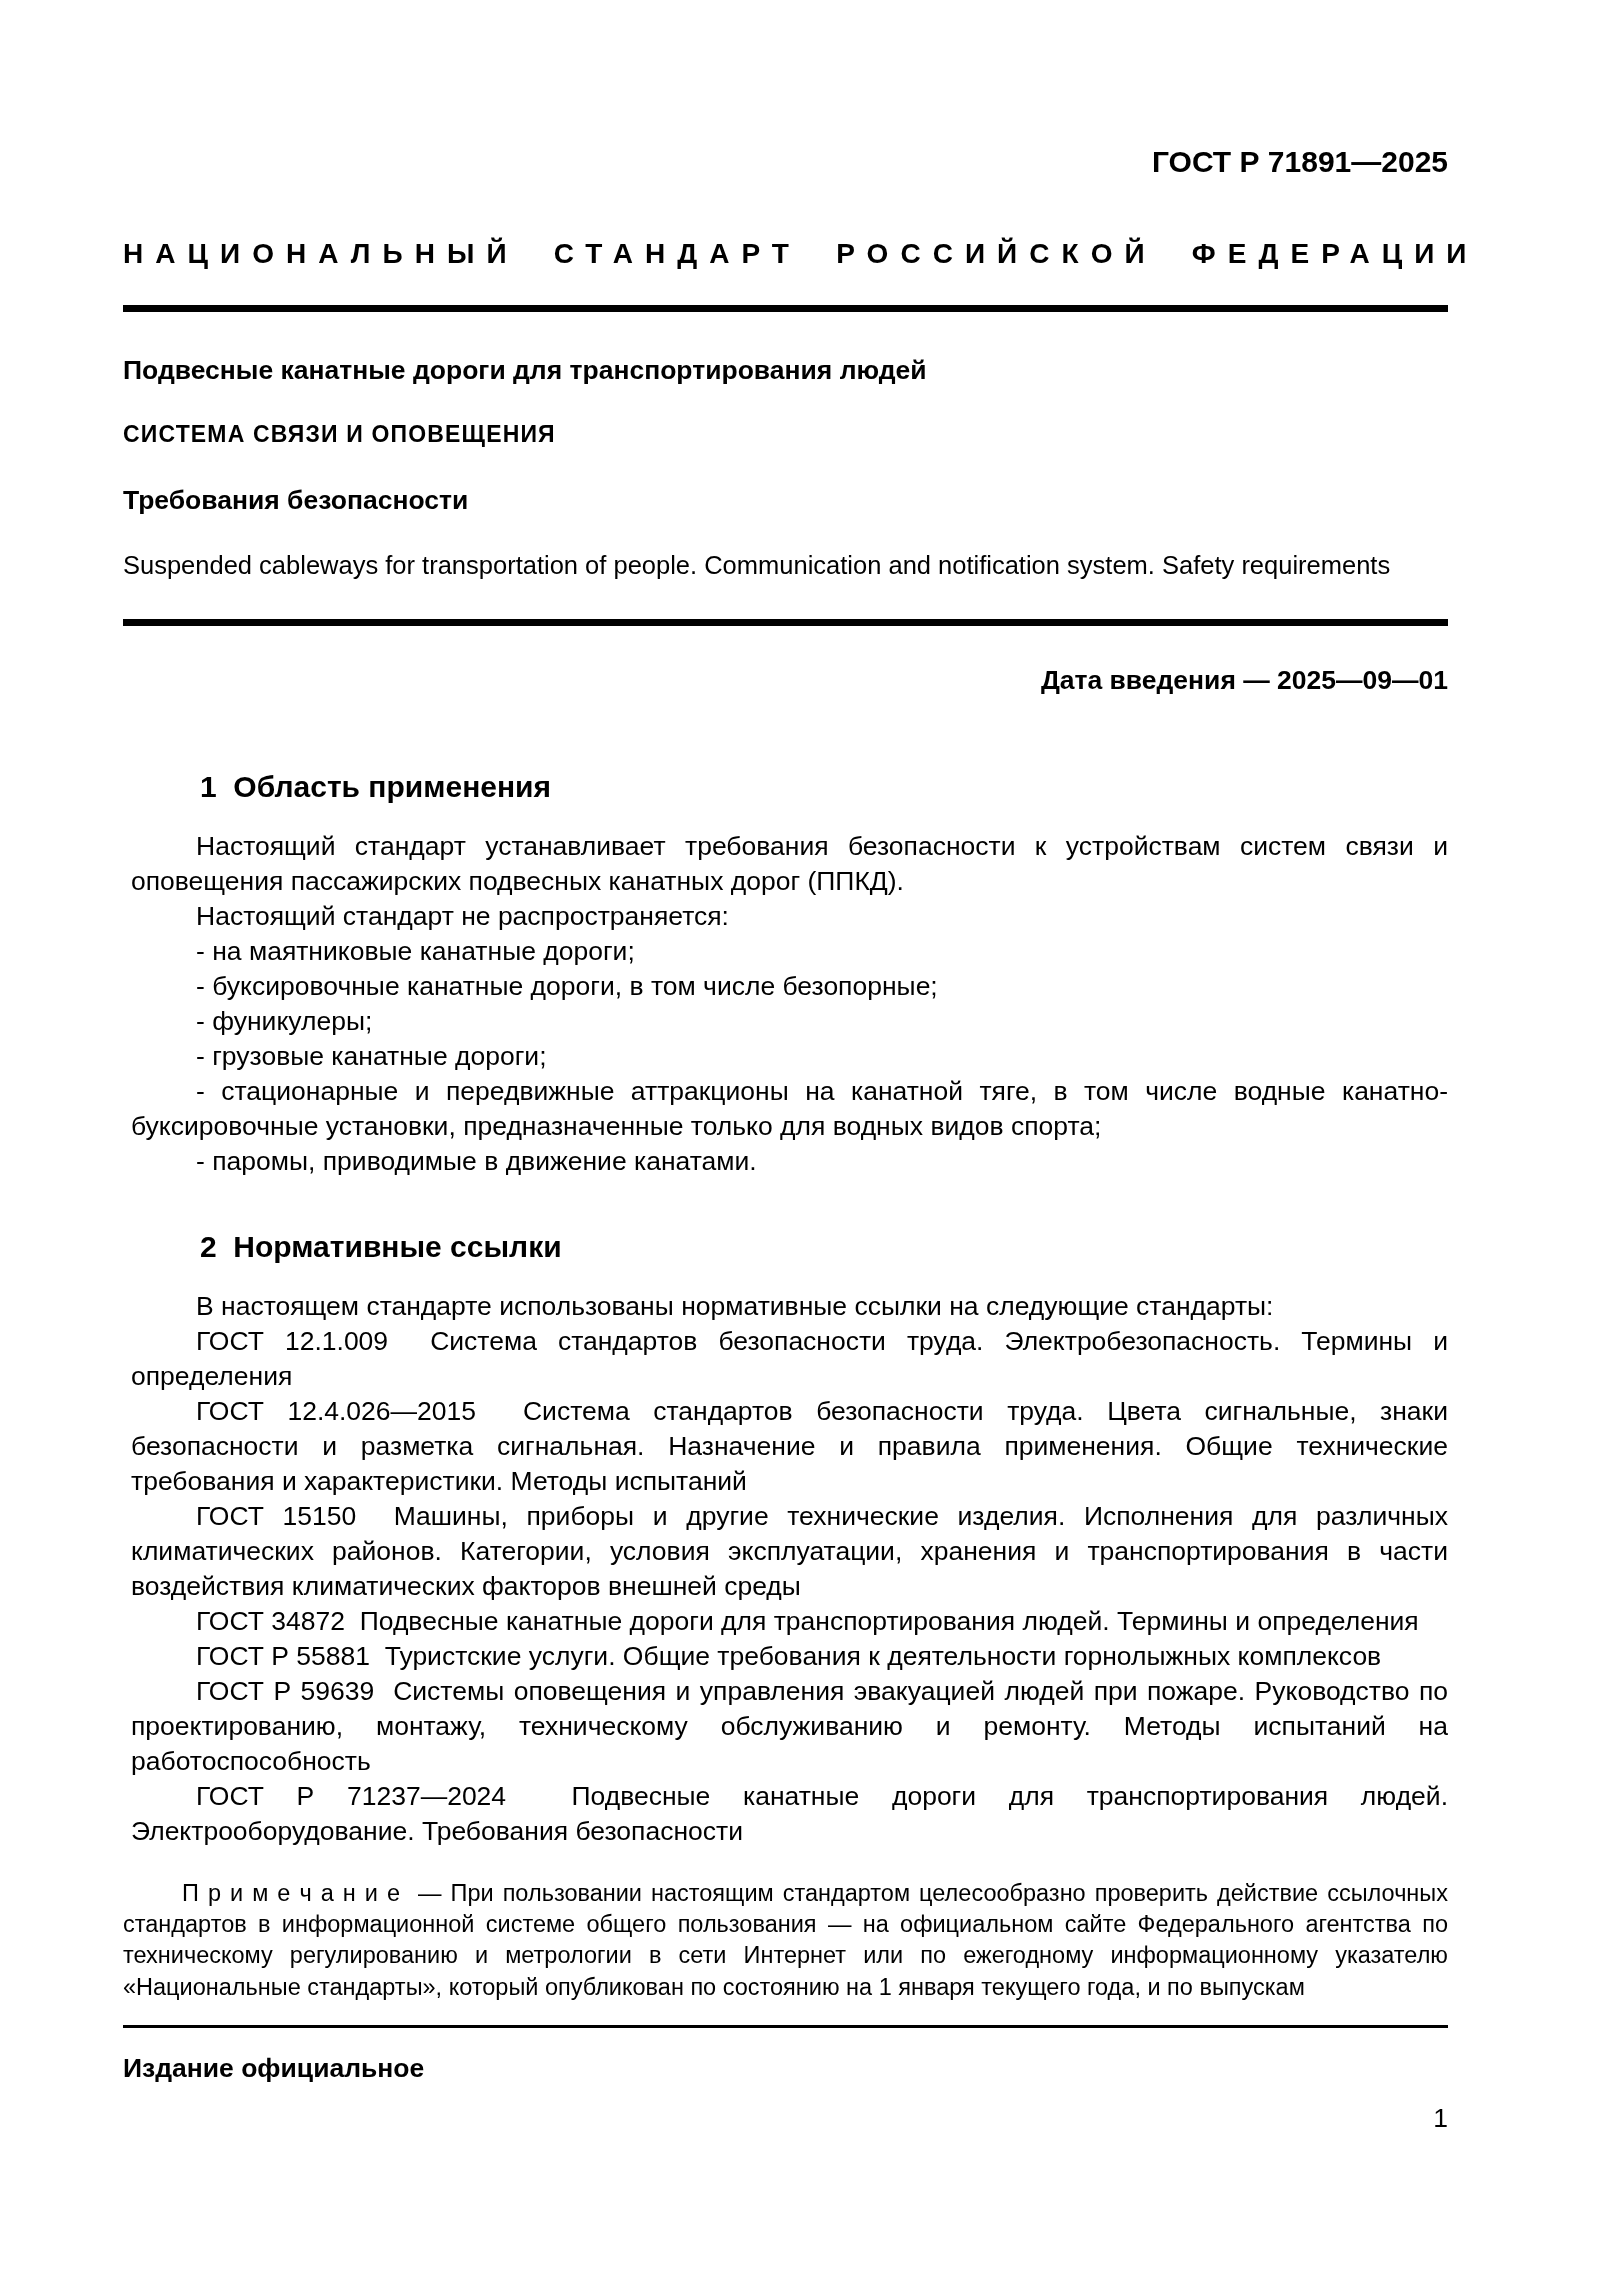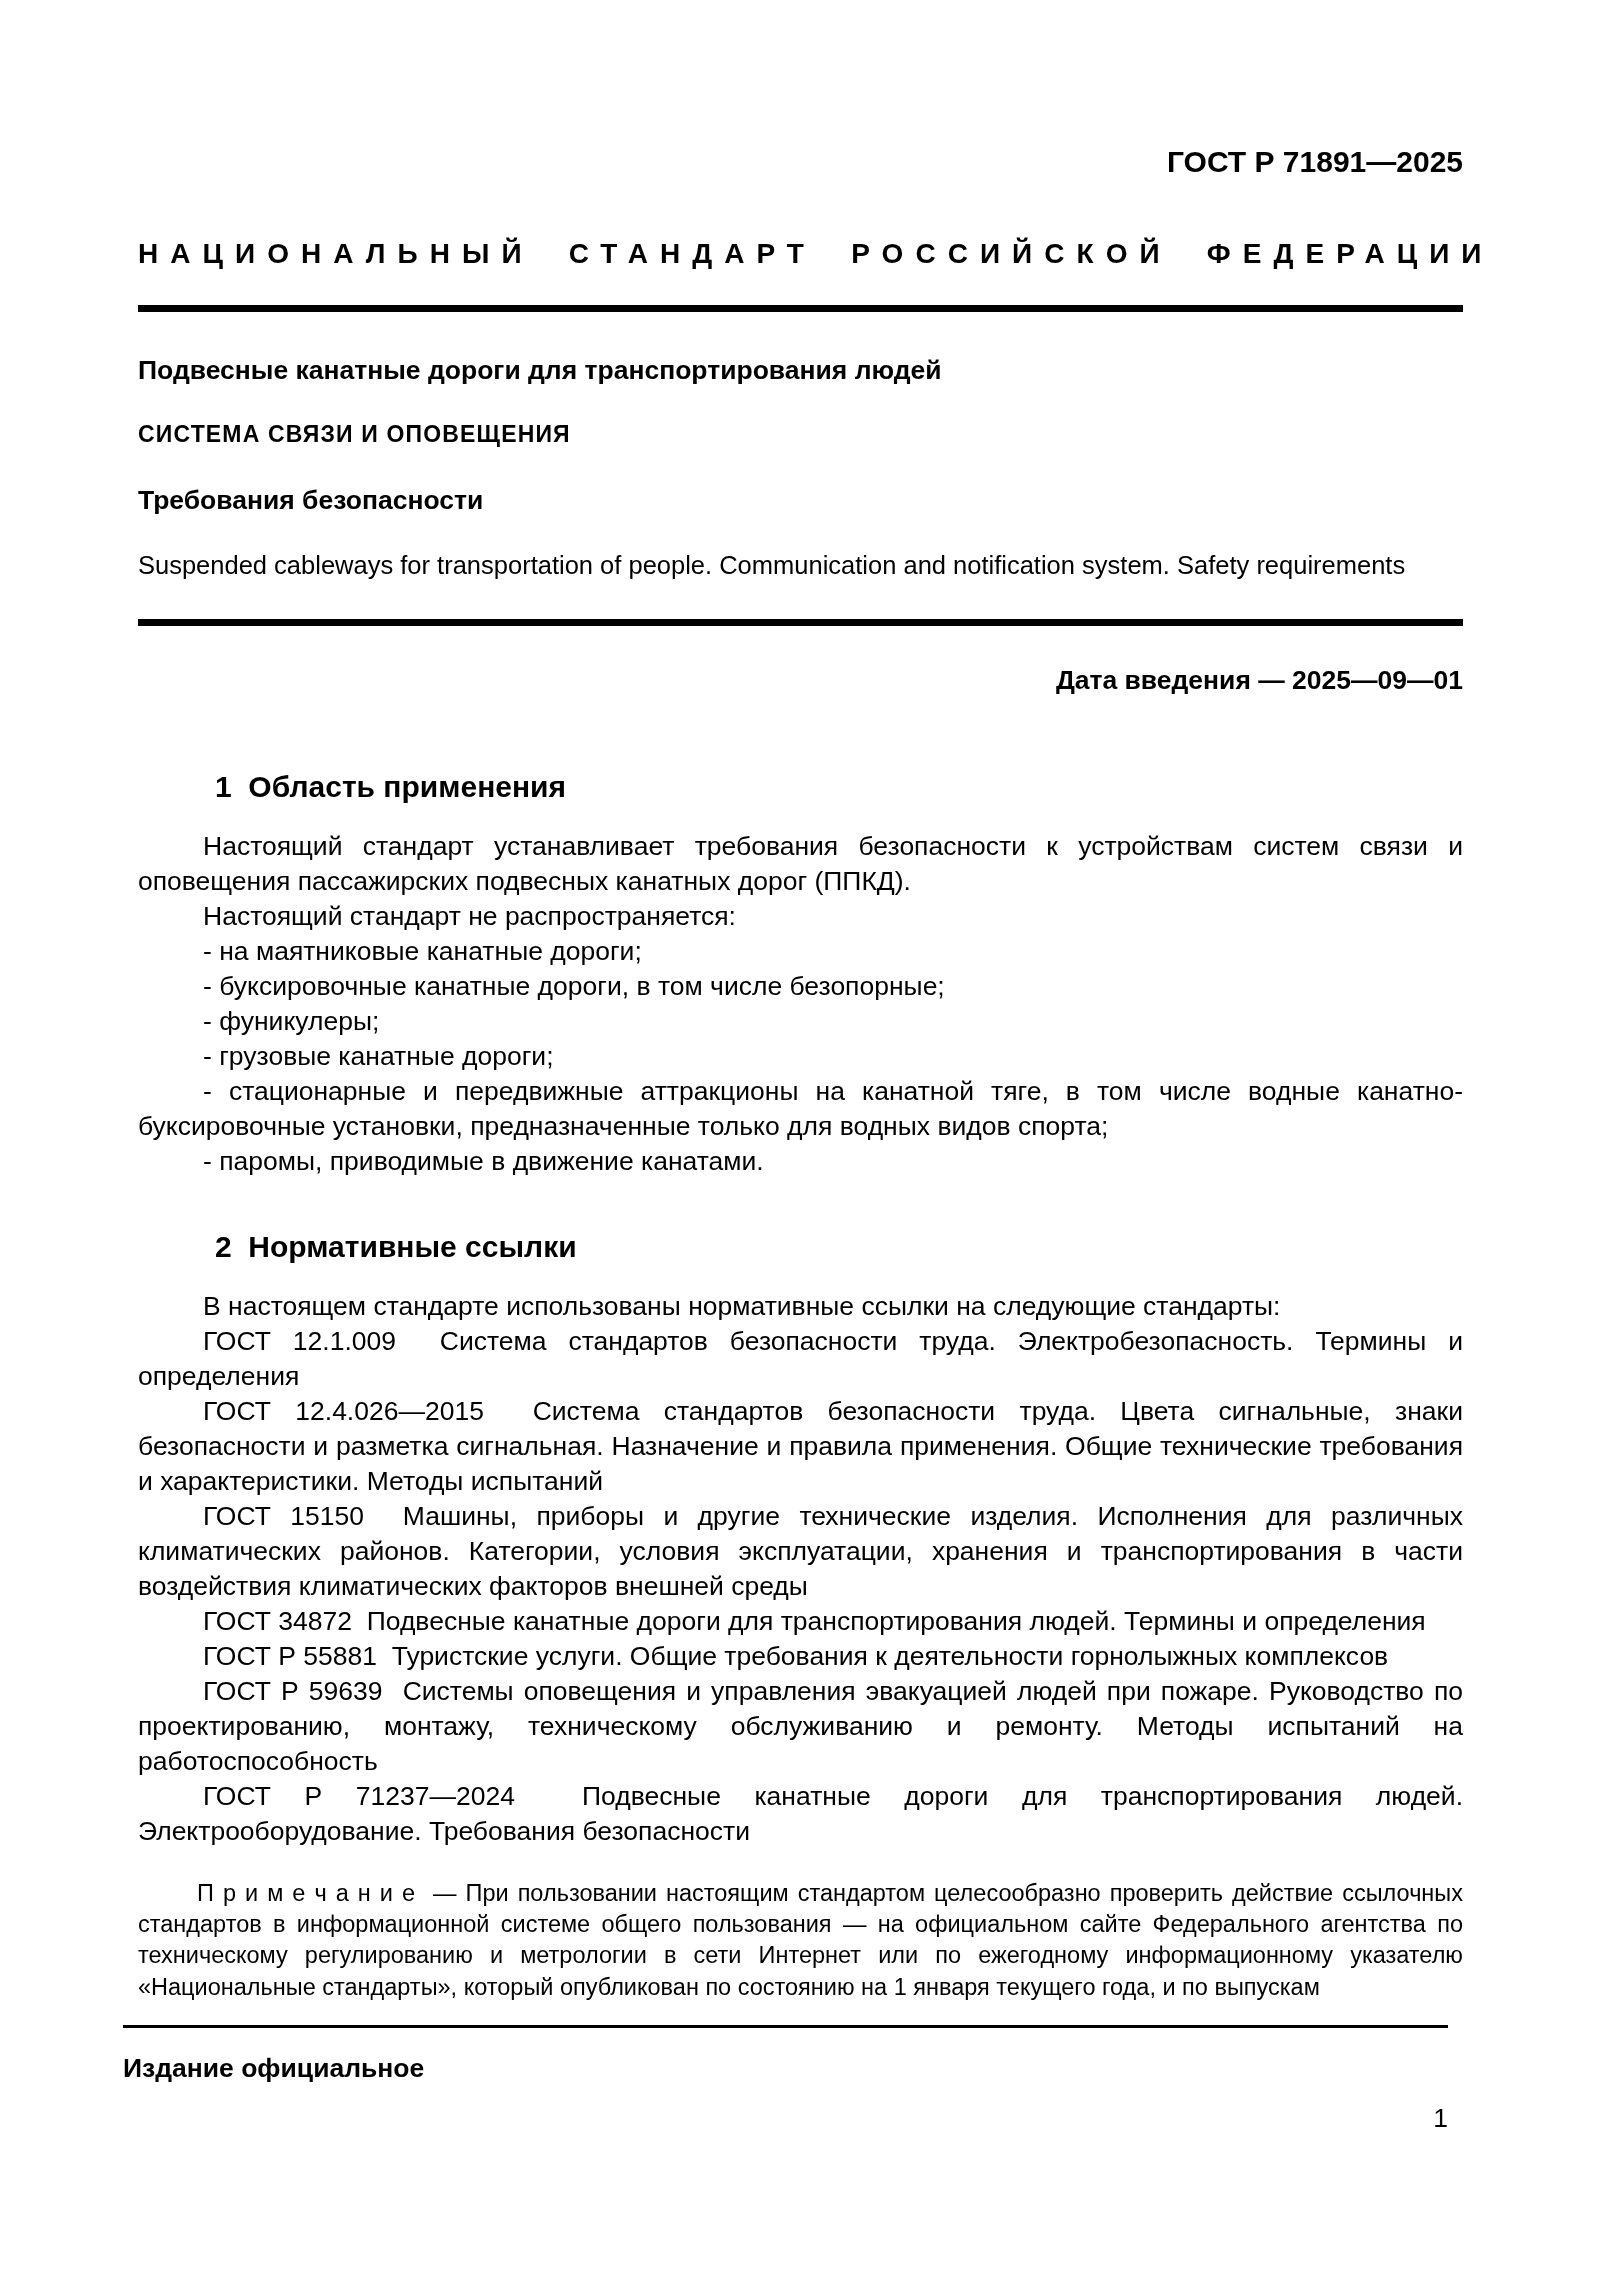--- a/index.html
+++ b/index.html
@@ -13,21 +13,21 @@
   }
   .page {
     position: relative;
     width: 1621px;
     height: 2293px;
     background: #ffffff;
     overflow: hidden;
   }
   .content {
     position: absolute;
-    left: 138px;
+    left: 123px;
     top: 0;
     width: 1325px;
   }
   .doc-number {
     margin-top: 145px;
     text-align: right;
     font-size: 30px;
     font-weight: 700;
   }
   .federation-header {
@@ -53,21 +53,21 @@
     font-weight: 700;
   }
   .section-heading {
     margin: 12px;
     font-size: 30px;
     font-weight: 700;
     padding-left: 65px;
   }
   #section1 .section-heading { margin-top: 74px; }
   #section2 .section-heading { margin-top: 51px; }
-  .section-body { margin-top: 25.5px; }
+  .section-body { margin-top: 25.5px; margin-left: 8px; }
   .para {
     margin: 0;
     font-size: 26.5px;
     line-height: 1.32;
     text-align: justify;
     text-indent: 65px;
   }
   .note {
     margin: 29px 0 0 0;
     font-size: 23.5px;

